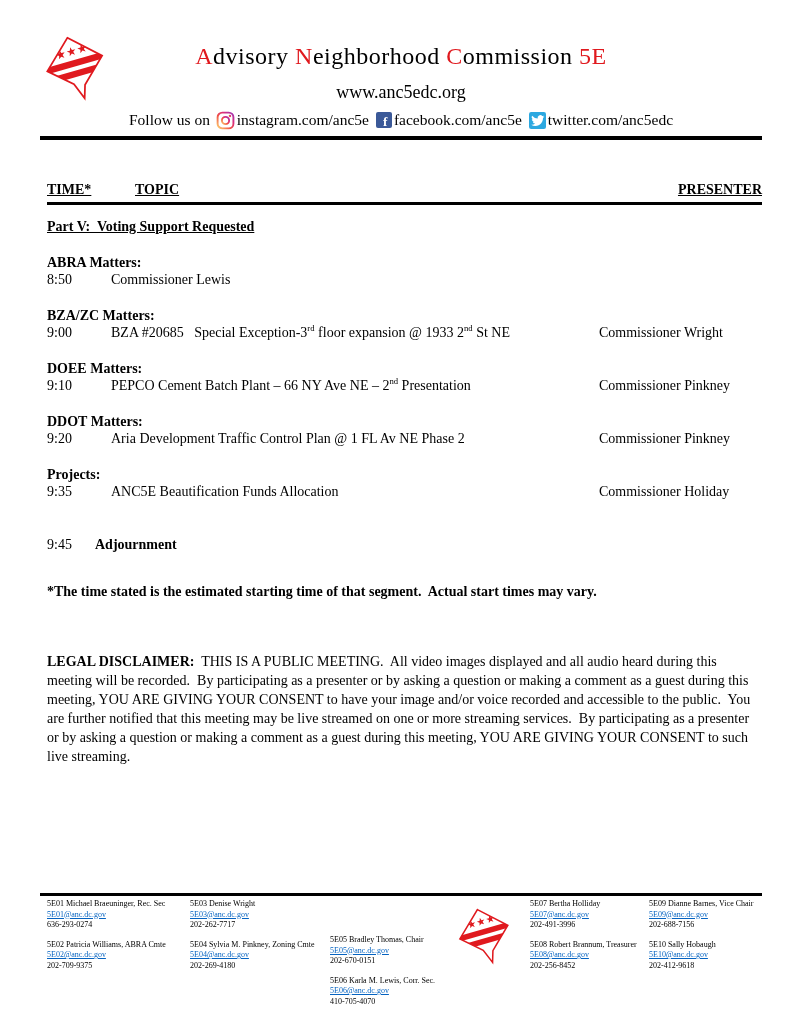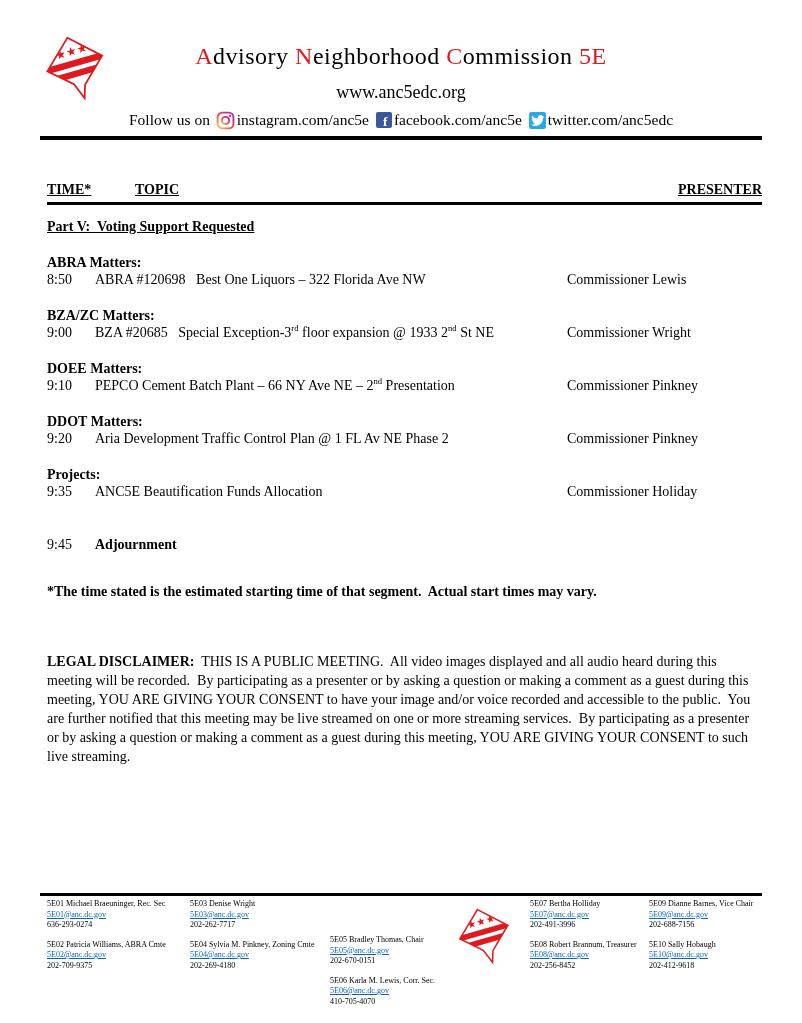--- a/index.html
+++ b/index.html
@@ -44,21 +44,21 @@
   }
   .col-header .u{text-decoration:underline;}
   .ch-time{width:88px;}
   .ch-topic{width:432px;}
   .ch-presenter{flex:1;text-align:right;}
   .part-heading{
     margin-top:13px;font-weight:bold;text-decoration:underline;
   }
   .section{margin-top:19px;}
   .section-heading{font-weight:bold;}
-  .agenda-row{display:flex;}
+  .agenda-row{display:flex;gap:16px;}
   .agenda-row .time{width:48px;flex:none;}
   .agenda-row .topic{width:472px;flex:none;}
   .agenda-row .presenter{flex:1;}
   .adjournment{display:flex;margin-top:36px;}
   .adjournment .time{width:48px;flex:none;}
   .adjournment .label{font-weight:bold;}
   .time-note{margin-top:30px;font-weight:bold;}
   .disclaimer{margin:52px 0 0 0;line-height:19px;}
   .disclaimer b{font-weight:bold;}
 
@@ -150,21 +150,20 @@
       <span class="ch-topic u">TOPIC</span>
       <span class="ch-presenter u">PRESENTER</span>
     </div>
 
     <div class="part-heading pre">Part V:  Voting Support Requested</div>
 
     <div class="section">
       <div class="section-heading">ABRA Matters:</div>
       <div class="agenda-row">
         <span class="time">8:50</span>
-        <span class="topic pre"><span>ABRA #120698   Best One Liquors – 322 Florida Ave NW</span></span>
         <span class="presenter">Commissioner Lewis</span>
       </div>
     </div>
 
     <div class="section">
       <div class="section-heading">BZA/ZC Matters:</div>
       <div class="agenda-row">
         <span class="time">9:00</span>
         <span class="topic pre"><span>BZA #20685   Special Exception-3</span><span class="sup">rd</span><span> floor expansion @ 1933 2</span><span class="sup">nd</span><span> St NE</span></span>
         <span class="presenter">Commissioner Wright</span>

